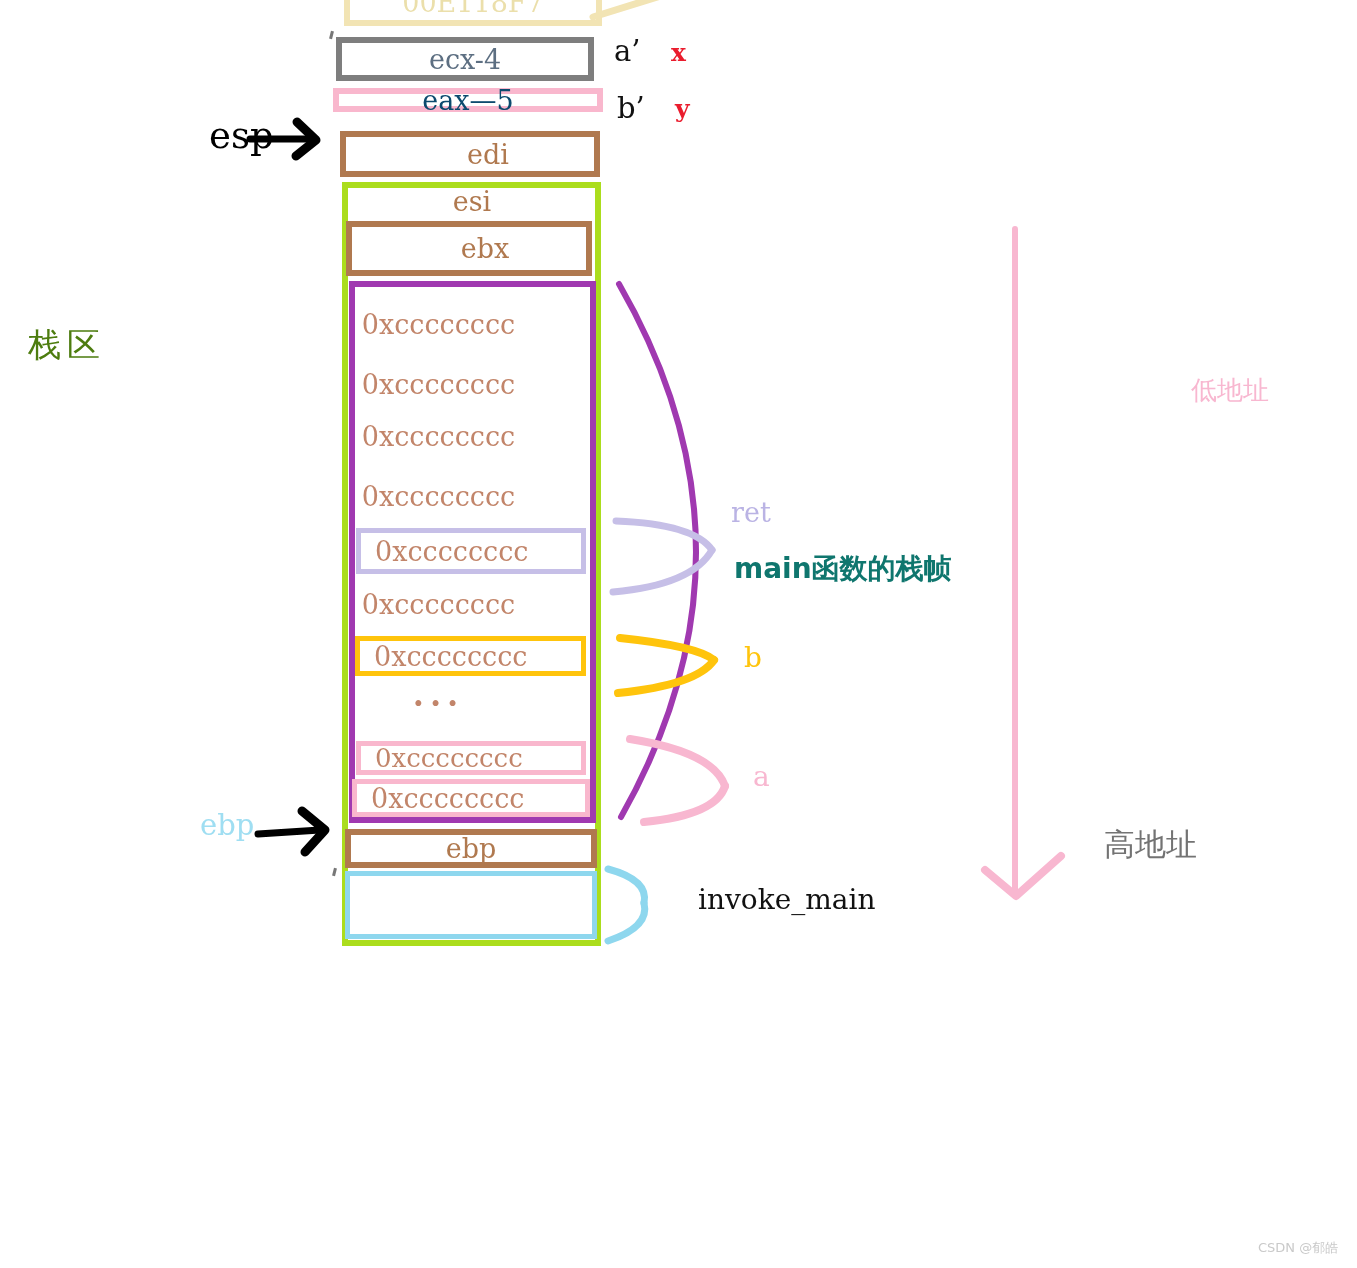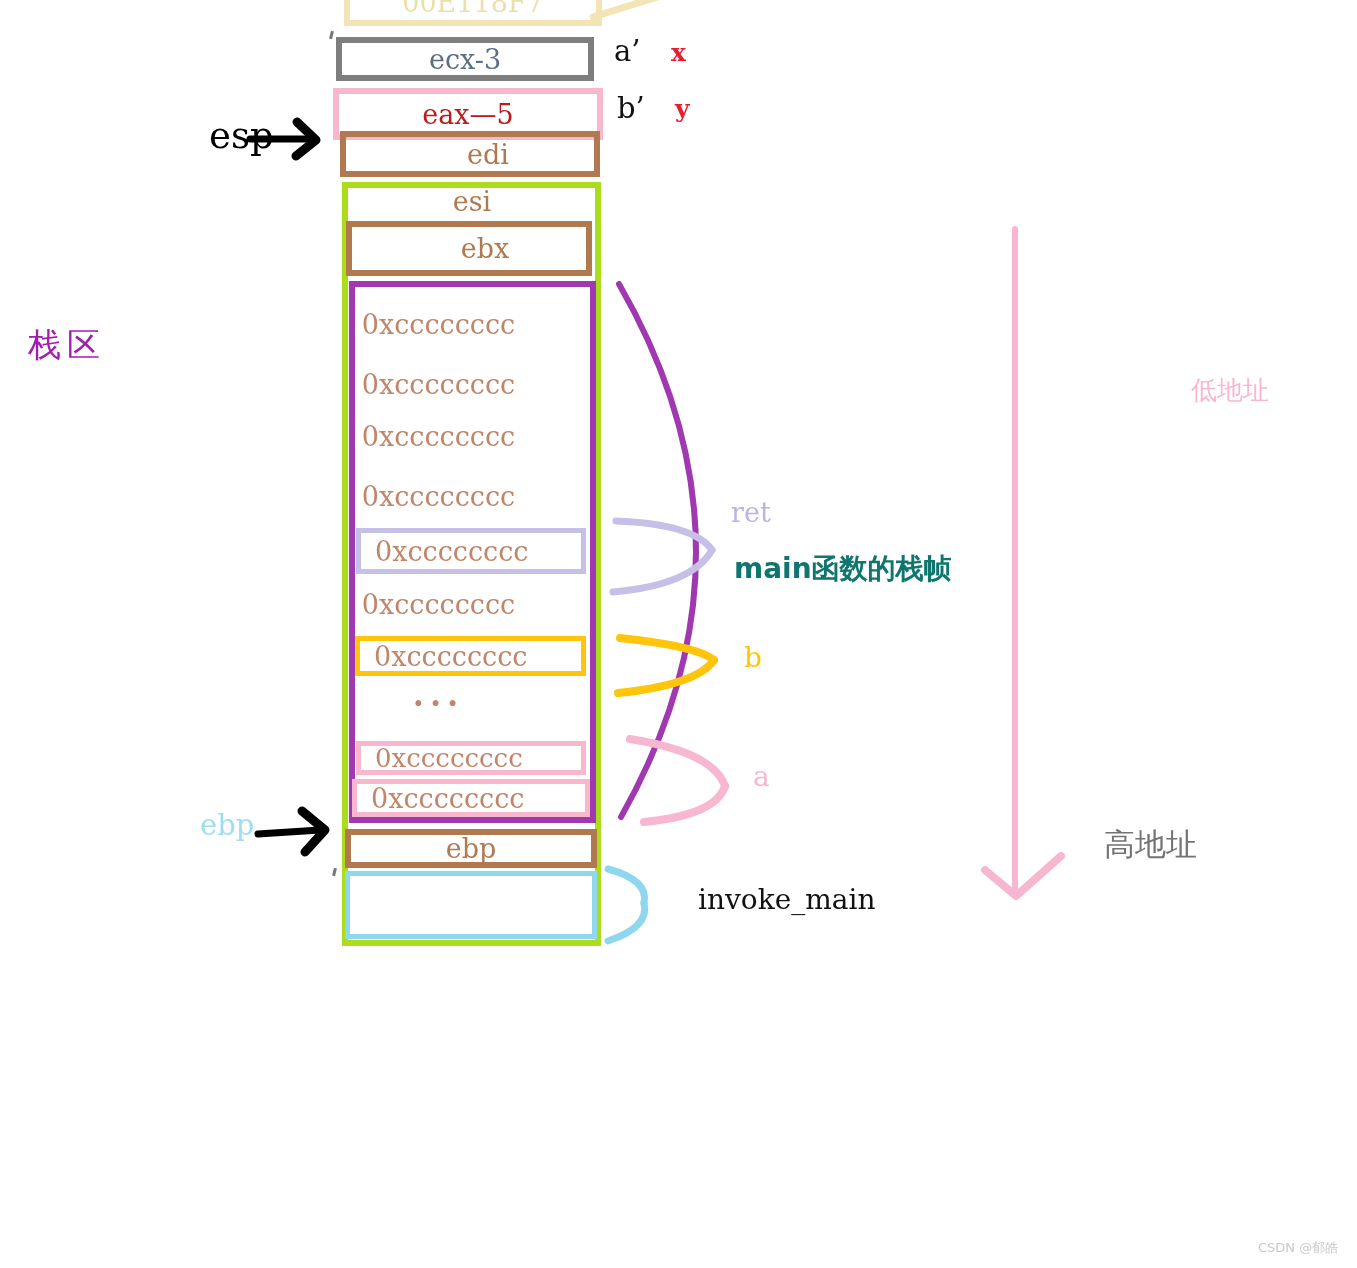--- a/index.html
+++ b/index.html
@@ -6,38 +6,38 @@
   .stage{
     position:relative;width:1357px;height:1268px;background:#ffffff;
     overflow:hidden;font-family:"DejaVu Serif", serif;
   }
   .box{position:absolute;box-sizing:border-box;display:flex;align-items:center;justify-content:center;}
   .lbl{position:absolute;white-space:nowrap;line-height:1.1;}
 
   .top-box{left:344px;top:-34px;width:258px;height:60px;border:6px solid #f2e4b4;
            align-items:flex-end;padding-bottom:2px;color:#ebdfab;font-size:27px;}
   .gray-box{left:336px;top:37px;width:258px;height:44px;border:6px solid #7e7e7e;color:#5d6f82;font-size:27px;}
-  .pink-top-box{left:333px;top:88px;width:270px;height:52px;border:6px solid #f9b7cd;color:#b91c1c;font-size:27px;}
+  .pink-top-box{left:333px;top:88px;width:270px;height:24px;border:6px solid #f9b7cd;color:#0c4a6e;font-size:27px;}
   .edi-box{left:340px;top:131px;width:260px;height:46px;border:6px solid #b0794f;color:#b0794f;font-size:27px;padding-left:36px;}
   .green-box{left:342px;top:182px;width:259px;height:764px;border:6px solid #abdd1d;}
   .esi-text{left:352px;top:187px;width:240px;text-align:center;color:#b0794f;font-size:27px;}
   .ebx-box{left:346px;top:221px;width:246px;height:55px;border:6px solid #b0794f;color:#b0794f;font-size:27px;padding-left:32px;}
   .purple-box{left:349px;top:281px;width:247px;height:542px;border:6px solid #a039b0;}
   .cc{position:absolute;left:351px;width:175px;text-align:center;color:#c2856a;font-size:27px;}
   .cc-frame{justify-content:flex-start;padding-left:14px;color:#c2856a;font-size:27px;}
   .lav-box{left:356px;top:528px;width:230px;height:46px;border:5px solid #c6bfe7;}
   .gold-box{left:355px;top:636px;width:231px;height:40px;border:5px solid #ffc40c;}
   .pink-box-1{left:356px;top:741px;width:230px;height:34px;border:5px solid #f9b7cd;font-size:26px;}
   .pink-box-2{left:352px;top:779px;width:238px;height:38px;border:5px solid #f9b7cd;}
   .dots{left:351px;top:676px;width:175px;text-align:center;color:#c2856a;font-size:32px;
         font-weight:bold;letter-spacing:6px;position:absolute;}
   .ebp-box{left:345px;top:829px;width:252px;height:39px;border:6px solid #b0794f;color:#b0794f;font-size:27px;}
   .cyan-box{left:345px;top:871px;width:252px;height:68px;border:5px solid #8ed7ee;}
 
-  .stack-region{left:28px;top:327px;font-size:33px;letter-spacing:6px;color:#a21caf;}
+  .stack-region{left:28px;top:327px;font-size:33px;letter-spacing:6px;color:#4d7c0f;}
   .esp-lbl{left:186px;top:116px;font-size:37px;color:#000000;margin-left:23px;}
   .ebp-lbl{left:200px;top:810px;font-size:29px;color:#9fdef2;}
   .a-prime{left:614px;top:36px;font-size:29px;color:#111;}
   .x-var{left:671px;top:39px;font-size:25px;color:#ea1c2d;font-weight:bold;}
   .b-prime{left:617px;top:93px;font-size:29px;color:#111;}
   .y-var{left:675px;top:95px;font-size:25px;color:#ea1c2d;font-weight:bold;}
   .ret-lbl{left:731px;top:498px;font-size:27px;color:#bab3e4;}
   .main-frame-lbl{left:734px;top:554px;font-size:28px;color:#0f766e;font-weight:bold;
                   font-family:"DejaVu Sans", sans-serif;}
   .b-lbl{left:744px;top:643px;font-size:28px;color:#ffc40c;}
@@ -52,21 +52,21 @@
 </head>
 <body>
 
 <div class="stage">
 
   <div class="lbl stack-region">栈区</div>
   <div class="lbl esp-lbl">esp</div>
   <div class="lbl ebp-lbl">ebp</div>
 
   <div class="box top-box">00E118F7</div>
-  <div class="box gray-box">ecx-3</div>
+  <div class="box gray-box">ecx-4</div>
   <div class="box pink-top-box">eax—5</div>
   <div class="box edi-box">edi</div>
 
   <div class="box green-box"></div>
   <div class="lbl esi-text">esi</div>
   <div class="box ebx-box">ebx</div>
 
   <div class="box purple-box"></div>
   <div class="lbl cc" style="top:310px">0xcccccccc</div>
   <div class="lbl cc" style="top:370px">0xcccccccc</div>

